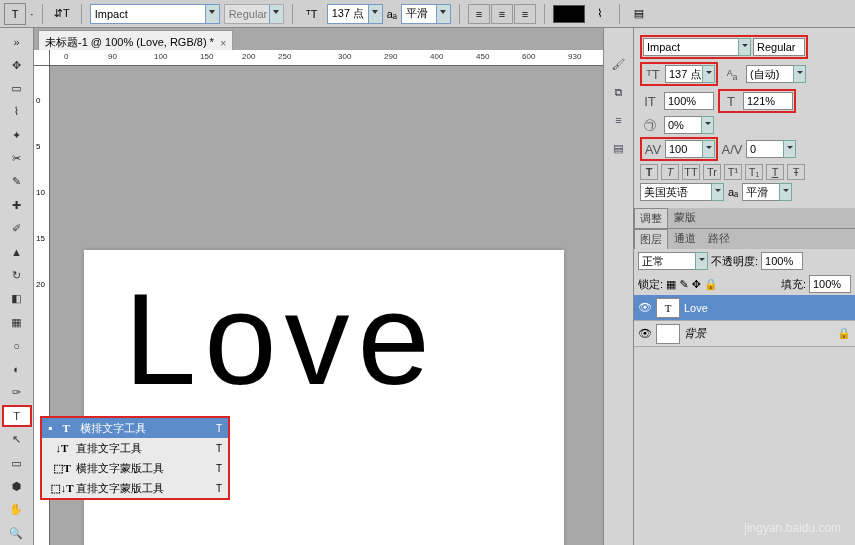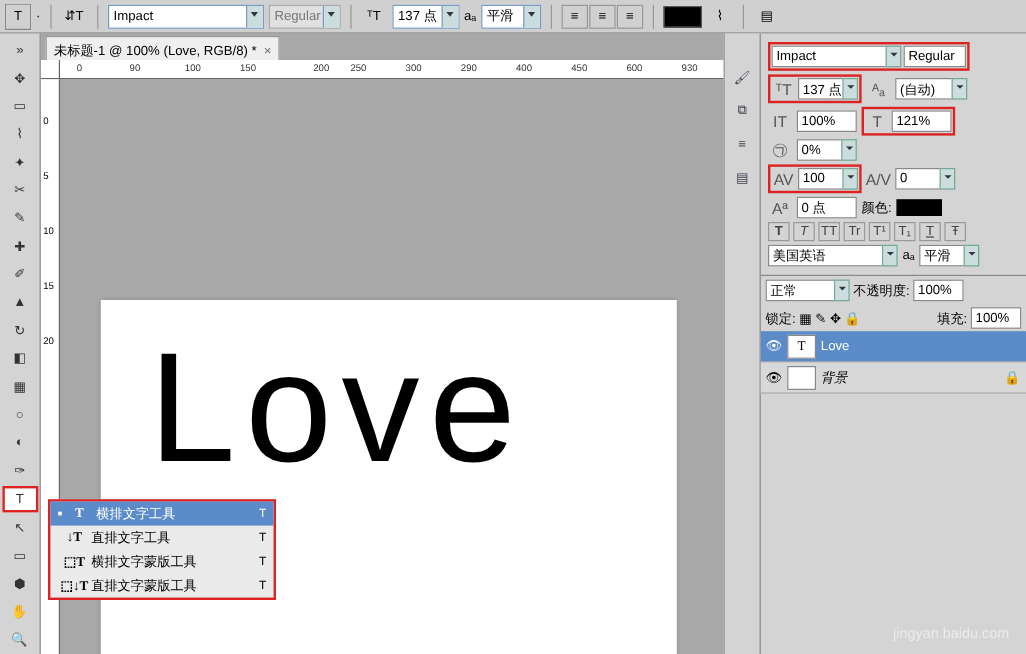--- a/index.html
+++ b/index.html
@@ -151,22 +151,22 @@
       <span>未标题-1 @ 100% (Love, RGB/8) *</span>
       <span class="x">×</span>
     </div>
     <div class="rulers-wrap">
       <div class="ruler-corner"></div>
       <div class="ruler-h">
         <span style="left:14px">0</span>
         <span style="left:58px">90</span>
         <span style="left:104px">100</span>
         <span style="left:150px">150</span>
-        <span style="left:211px">200</span>
-        <span style="left:242px">250</span>
+        <span style="left:192px">200</span>
+        <span style="left:228px">250</span>
         <span style="left:288px">300</span>
         <span style="left:334px">290</span>
         <span style="left:380px">400</span>
         <span style="left:426px">450</span>
         <span style="left:472px">600</span>
         <span style="left:518px">930</span>
       </div>
       <div class="ruler-v">
         <span style="top:30px">0</span>
         <span style="top:76px">5</span>
@@ -270,54 +270,55 @@
               <div class="inp" style="width:50px">
                   <span>100</span>
                   <span class="arrow"></span>
                 </div>
             </span>
             <span class="lbl">A/V</span>
             <div class="inp" style="width:50px">
                 <span>0</span>
                 <span class="arrow"></span>
               </div>
-          </div>
-          <div class="crow">
-            <span class="lbl">Aª</span>
-            <div class="inp" style="width:50px">
-                <span>0 点</span>
-              </div>
-            <span>颜色:</span>
-            <div class="colorbox"></div>
           </div>
           <div class="crow stylebtns">
             <span style="font-weight:bold">T</span>
             <span style="font-style:italic">T</span>
             <span>TT</span>
             <span>Tr</span>
             <span>T¹</span>
             <span>T₁</span>
             <span style="text-decoration:underline">T</span>
             <span>Ŧ</span>
           </div>
           <div class="crow">
-            <div class="inp" style="width:108px">
+            <div class="inp" style="width:84px">
                 <span>美国英语</span>
                 <span class="arrow"></span>
               </div>
             <span>aₐ</span>
             <div class="inp" style="width:50px">
                 <span>平滑</span>
                 <span class="arrow"></span>
               </div>
           </div>
         </div>
 
+        <div class="tabs">
+          <span class="act">调整</span>
+          <span>蒙版</span>
+        </div>
 
         <div class="layer-panel">
+          <div class="tabs">
+            <span class="act">图层</span>
+            <span>通道</span>
+            <span>路径</span>
+          </div>
           <div class="layer-ctrl">
             <div class="inp" style="width:70px">
                 <span>正常</span>
                 <span class="arrow"></span>
               </div>
             <span>不透明度:</span>
             <div class="inp" style="width:42px">
                 <span>100%</span>
               </div>
           </div>

